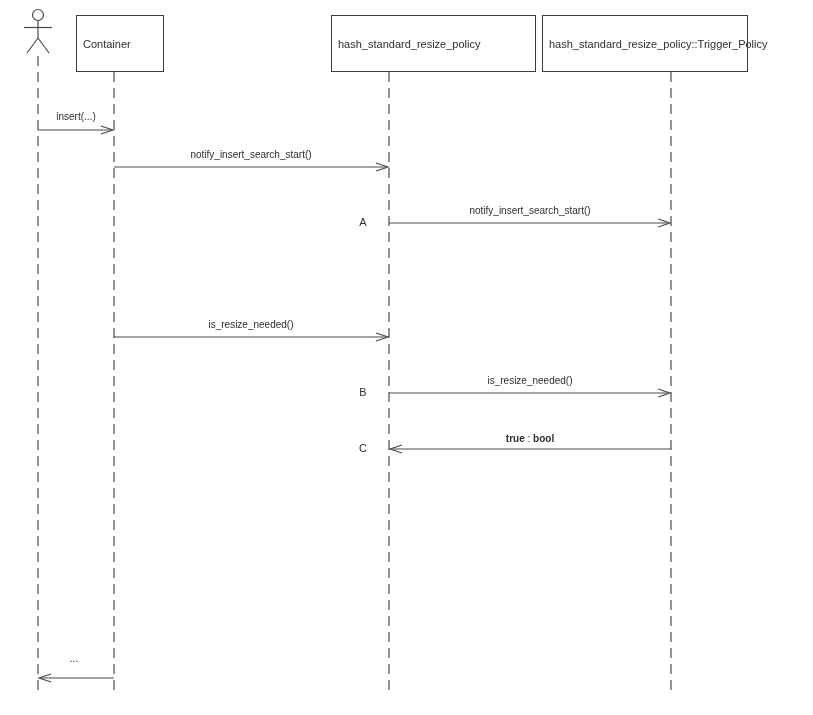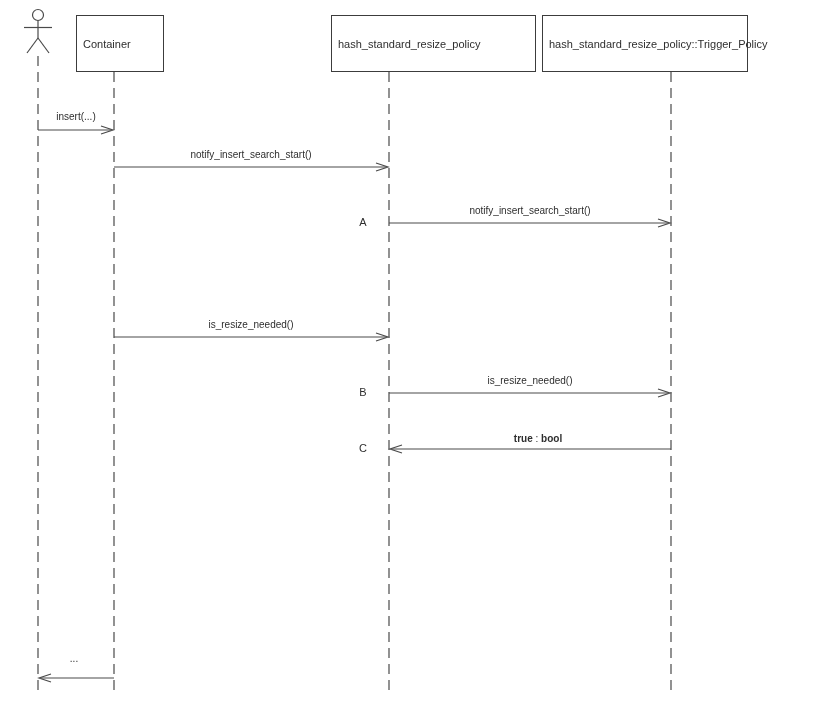--- a/index.html
+++ b/index.html
@@ -107,21 +107,21 @@
   </div>
   <div class="obj-box" style="left:542px; top:15px; width:206px; height:57px;text-align:center;">
     <span>hash_standard_resize_policy::Trigger_Policy</span>
   </div>
 
   <div class="msg-label" style="left:76px; top:110px;">insert(...)</div>
   <div class="msg-label" style="left:251px; top:148px;">notify_insert_search_start()</div>
   <div class="msg-label" style="left:530px; top:204px;">notify_insert_search_start()</div>
   <div class="msg-label" style="left:251px; top:318px;">is_resize_needed()</div>
   <div class="msg-label" style="left:530px; top:374px;">is_resize_needed()</div>
-  <div class="msg-label" style="left:530px; top:432px;margin-left:8px;">
+  <div class="msg-label" style="left:530px; top:432px;">
     <span class="bold">true</span><span> : </span><span class="bold">bool</span>
   </div>
   <div class="msg-label" style="left:74px; top:652px;">...</div>
 
   <div class="seq-label" style="left:363px; top:216px;">A</div>
   <div class="seq-label" style="left:363px; top:386px;">B</div>
   <div class="seq-label" style="left:363px; top:442px;">C</div>
 
 </div>
 

